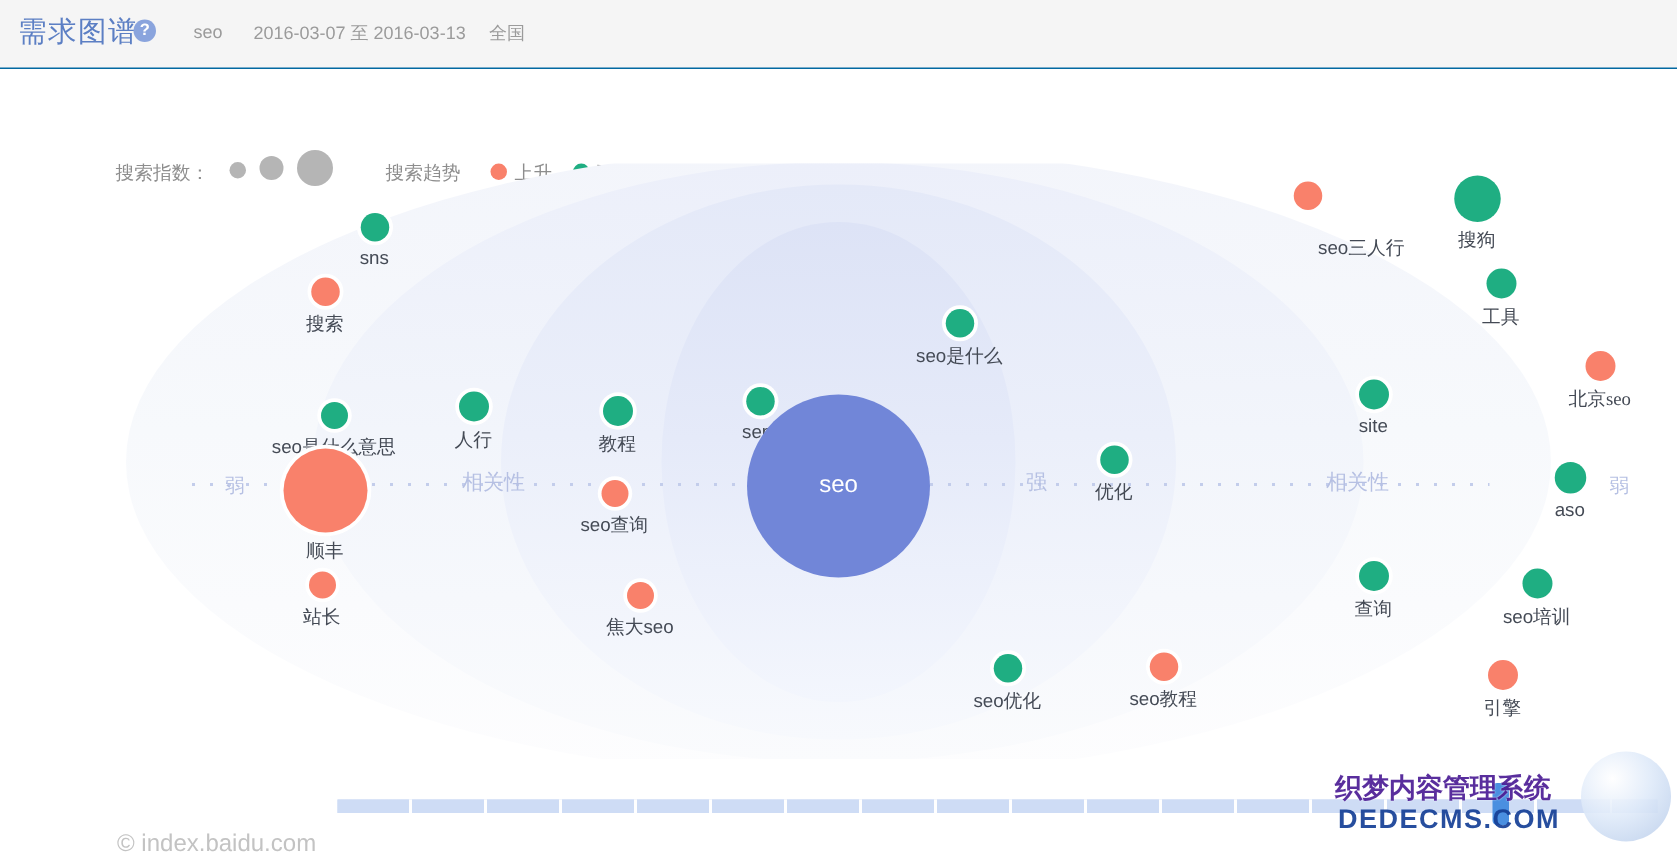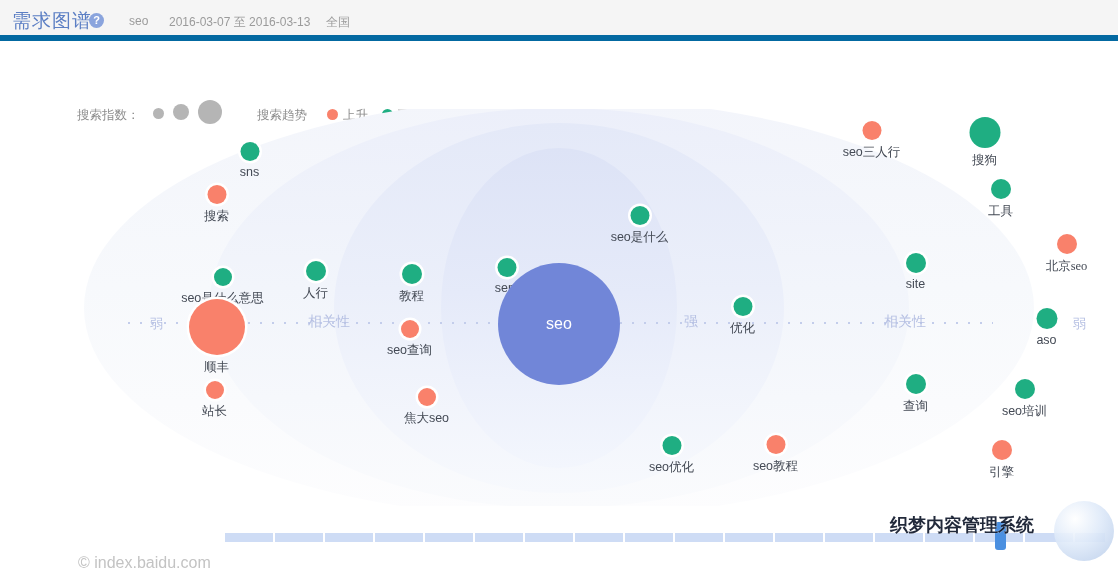--- a/index.html
+++ b/index.html
@@ -13,23 +13,23 @@
     font-family: "Liberation Sans", "DejaVu Sans", sans-serif;
     overflow: hidden;
     position: relative;
   }
 
   
   #header {
     position: absolute;
     left: 0; top: 0;
     width: 1118px;
-    height: 41px;
+    height: 46px;
     background: #f5f5f5;
-    border-bottom: 6px solid #0369a1;
+    border-bottom: 1px solid #0369a1;
     box-sizing: border-box;
     padding-left: 13px;
   }
   #page-title {
     position: absolute;
     left: 12px; top: 8px;
     font-size: 19px;
     color: #5c7fc4;
     letter-spacing: 1px;
     font-weight: normal;
@@ -234,21 +234,21 @@
   #dedecms-watermark {
     position: absolute;
     right: 4px; bottom: 4px;
     width: 230px; height: 62px;
   }
   #dedecms-text-cn {
     position: absolute;
     left: 6px; top: 10px;
     font-size: 18px;
     font-weight: bold;
-    color: #0f172a;
+    color: #4c1d95;
     letter-spacing: 0px;
     text-shadow: 0 0 1px #ffffff;
     opacity: .92;
   }
   #dedecms-text-en {
     position: absolute;
     left: 8px; top: 33px;
     font-size: 18px;
     font-weight: bold;
     color: #153f96;
@@ -354,21 +354,21 @@
       <div class="node down" style="left: 671px; top: 326.5px; width: 1px; height: 19px;">
         <div class="bubble" style="width: 19px; height: 19px;"></div>
         <div class="node-label" style="top: 23px;">seo优化</div>
       </div>
       <div class="node up" style="left: 775px; top: 325.5px; width: 1px; height: 19px;">
         <div class="bubble" style="width: 19px; height: 19px;"></div>
         <div class="node-label" style="top: 23px;">seo教程</div>
       </div>
       <div class="node up" style="left: 871px; top: 11.5px; width: 1px; height: 19px;">
         <div class="bubble" style="width: 19px; height: 19px;"></div>
-        <div class="node-label" style="top: 23px;">seo三人行</div>
+        <div class="node-label" style="top: 36px; margin-left: 36px;">seo三人行</div>
       </div>
       <div class="node down" style="left: 984px; top: 7.5px; width: 1px; height: 31px;">
         <div class="bubble" style="width: 31px; height: 31px;"></div>
         <div class="node-label" style="top: 35px;">搜狗</div>
       </div>
       <div class="node down" style="left: 1000px; top: 70px; width: 1px; height: 20px;">
         <div class="bubble" style="width: 20px; height: 20px;"></div>
         <div class="node-label" style="top: 24px;">工具</div>
       </div>
       <div class="node up" style="left: 1066px; top: 125px; width: 1px; height: 20px; font-family: Liberation Serif, serif;">
@@ -400,13 +400,14 @@
   <div id="center-node">seo</div>
 </div>
 
 <div id="scrollbar-track"></div>
 <div id="scrollbar-thumb"></div>
 
 <div id="baidu-watermark">© index.baidu.com</div>
 <div id="dedecms-watermark">
   <div id="dedecms-bird"></div>
   <div id="dedecms-text-cn">织梦内容管理系统</div>
+  <div id="dedecms-text-en">DEDECMS.COM</div>
 </div>
 
 </body></html>

